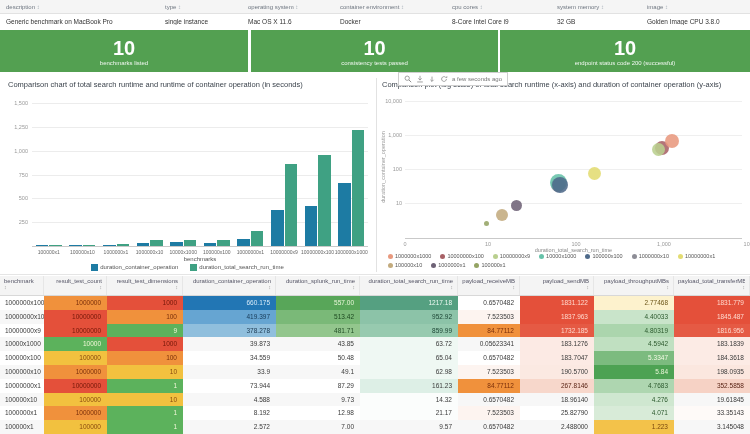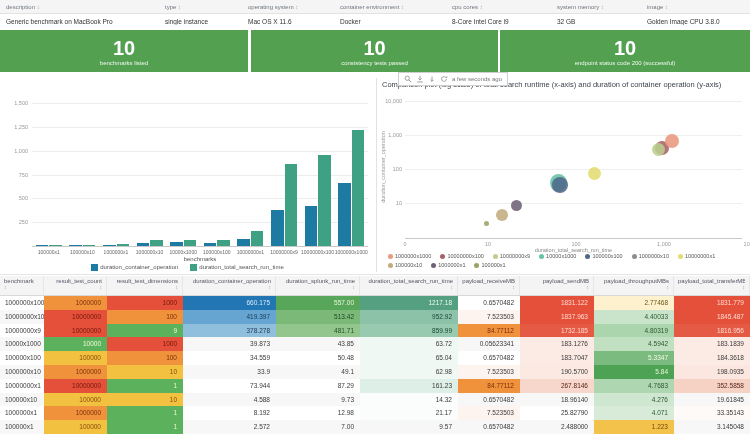--- a/index.html
+++ b/index.html
@@ -30,20 +30,21 @@
   </div>
   <div class="card" style="left:251px;width:247px;background:#53a051">
     <div class="card-value">10</div>
     <div class="card-label">consistency tests passed</div>
   </div>
   <div class="card" style="left:500px;width:250px;background:#53a051">
     <div class="card-value">10</div>
     <div class="card-label">endpoint status code 200 (successful)</div>
   </div>
 
+  <div class="chart-title" style="left:8px;top:80px;width:362px">Comparison chart of total search runtime and runtime of container operation (in seconds)</div>
   <div id="barchart"></div>
 
   <div class="vdivider" style="left:376px;top:78px;height:194px"></div>
 
   <div class="toolbar">
     <span>
         <svg width="8" height="8" viewBox="0 0 10 10">
           <circle cx="4" cy="4" r="2.7" fill="none" stroke="#8a8a8a" stroke-width="1"></circle>
           <line x1="6.2" y1="6.2" x2="9" y2="9" stroke="#8a8a8a" stroke-width="1.2"></line>
         </svg>

